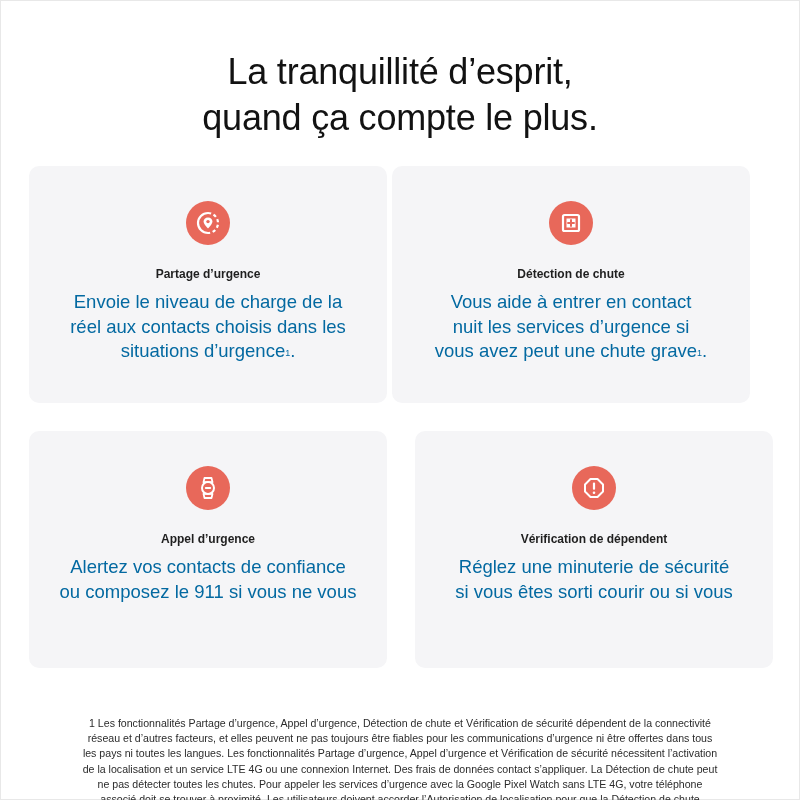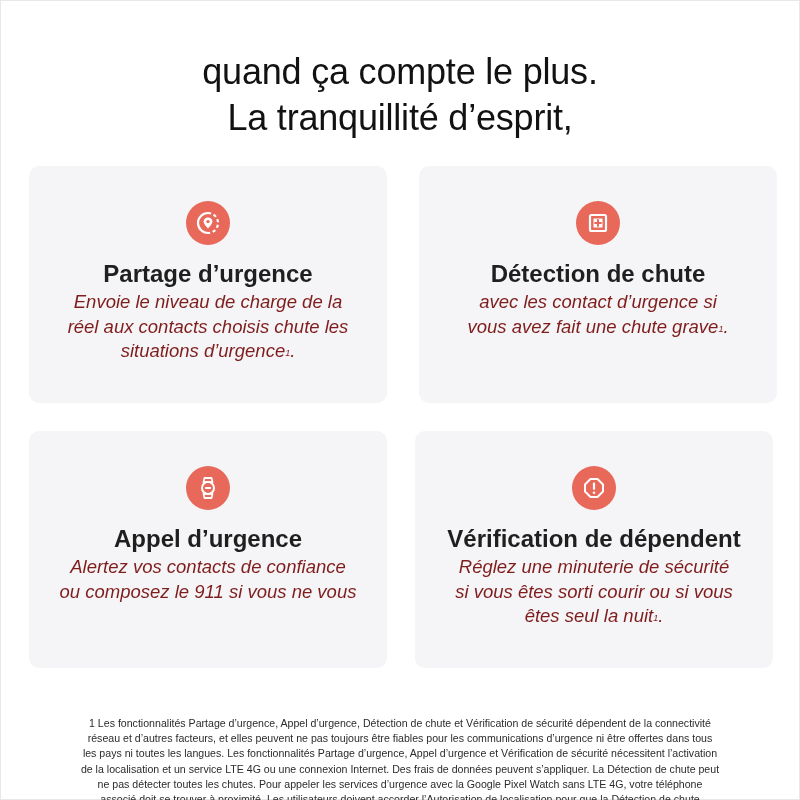--- a/index.html
+++ b/index.html
@@ -36,54 +36,53 @@
   .headline span { display: block; }
   .card {
     position: absolute;
     width: 358px;
     height: 237px;
     background: #f5f5f7;
     border-radius: 10px;
     text-align: center;
   }
   .card.c1 { left: 28px;  top: 165px; }
-  .card.c2 { left: 418px; top: 165px; }
+  .card.c2 { left: 391px; top: 165px; }
   .card.c3 { left: 28px;  top: 430px; }
   .card.c4 { left: 414px; top: 430px; }
   .icon-circle {
     position: absolute;
     left: 50%;
     top: 35px;
     width: 44px;
     height: 44px;
     margin-left: -22px;
     border-radius: 50%;
     background: #e8685a;
     display: flex;
     align-items: center;
     justify-content: center;
   }
   .icon-circle svg { width: 28px; height: 28px; display: block; }
   .card-title {
     position: absolute;
     left: 0; right: 0;
     top: 96px;
-    font-size: 24px;
+    font-size: 12px;
     line-height: 24px;
     font-weight: 700;
     color: #1f1f1f;
   }
   .card-body {
     position: absolute;
     left: 10px; right: 10px;
     top: 124px;
     font-size: 18.5px;
     line-height: 24.5px;
-    color: #7f1d1d;
-    font-style: italic;
+    color: #0369a1;
   }
   .card-body span { display: block; }
   sup.fn { font-size: 9px; vertical-align: top; position: relative; top: 2px; }
   .footnote {
     position: absolute;
     left: 22px; right: 22px;
     top: 679px;
     text-align: center;
     font-size: 10.6px;
     line-height: 15.2px;
@@ -91,54 +90,55 @@
     margin-top: 36px;
   }
   .footnote span { display: block; white-space: nowrap; }
 </style>
 </head>
 <body>
 
 <div class="frame">
 
   <h1 class="headline" style="margin:0;">
+    <span>La tranquillité d’esprit,</span>
     <span>quand ça compte le plus.</span>
-    <span>La tranquillité d’esprit,</span>
   </h1>
 
   <div class="card c1">
     <div class="icon-circle">
       <svg viewBox="0 0 28 28">
         <path d="M14 4 A10 10 0 0 0 14 24" fill="none" stroke="#fff" stroke-width="2.2"></path>
         <path d="M14 4 A10 10 0 0 1 14 24" fill="none" stroke="#fff" stroke-width="2.2" stroke-dasharray="3.2 2.6"></path>
         <path d="M14 8.5 C11.2 8.5 9.6 10.5 9.6 12.6 C9.6 15.6 14 19.5 14 19.5 C14 19.5 18.4 15.6 18.4 12.6 C18.4 10.5 16.8 8.5 14 8.5 Z" fill="#fff"></path>
         <circle cx="14" cy="12.6" r="1.7" fill="#e8685a"></circle>
       </svg>
     </div>
     <div class="card-title">Partage d’urgence</div>
     <div class="card-body">
       <span>Envoie le niveau de charge de la</span>
-      <span>réel aux contacts choisis chute les</span>
+      <span>réel aux contacts choisis dans les</span>
       <span><b style="font-weight:400">situations d’urgence</b><sup class="fn">1</sup><b style="font-weight:400">.</b></span>
     </div>
   </div>
 
   <div class="card c2">
     <div class="icon-circle">
       <svg viewBox="0 0 28 28">
         <rect x="6" y="6" width="16" height="16" rx="1.5" fill="none" stroke="#fff" stroke-width="2.2"></rect>
         <rect x="9.5" y="9.5" width="9" height="9" fill="#fff"></rect>
         <rect x="13" y="10.3" width="2" height="7.4" fill="#e8685a"></rect>
         <rect x="10.3" y="13" width="7.4" height="2" fill="#e8685a"></rect>
       </svg>
     </div>
     <div class="card-title">Détection de chute</div>
     <div class="card-body">
-      <span>avec les contact d’urgence si</span>
-      <span><b style="font-weight:400">vous avez fait une chute grave</b><sup class="fn">1</sup><b style="font-weight:400">.</b></span>
+      <span>Vous aide à entrer en contact</span>
+      <span>nuit les services d’urgence si</span>
+      <span><b style="font-weight:400">vous avez peut une chute grave</b><sup class="fn">1</sup><b style="font-weight:400">.</b></span>
     </div>
   </div>
 
   <div class="card c3">
     <div class="icon-circle">
       <svg viewBox="0 0 28 28">
         <path d="M10.5 4 H17.5 L18.5 8.2 H9.5 Z" fill="none" stroke="#fff" stroke-width="1.8" stroke-linejoin="round"></path>
         <path d="M10.5 24 H17.5 L18.5 19.8 H9.5 Z" fill="none" stroke="#fff" stroke-width="1.8" stroke-linejoin="round"></path>
         <circle cx="14" cy="14" r="6" fill="none" stroke="#fff" stroke-width="2"></circle>
         <rect x="10.8" y="12.9" width="6.4" height="2.2" rx="1" fill="#fff"></rect>
@@ -156,26 +156,25 @@
       <svg viewBox="0 0 28 28">
         <polygon points="10.5,5 17.5,5 23,10.5 23,17.5 17.5,23 10.5,23 5,17.5 5,10.5" fill="none" stroke="#fff" stroke-width="2" stroke-linejoin="round"></polygon>
         <rect x="12.9" y="8.5" width="2.2" height="7.2" rx="1" fill="#fff"></rect>
         <circle cx="14" cy="18.8" r="1.3" fill="#fff"></circle>
       </svg>
     </div>
     <div class="card-title">Vérification de dépendent</div>
     <div class="card-body">
       <span>Réglez une minuterie de sécurité</span>
       <span>si vous êtes sorti courir ou si vous</span>
-      <span><b style="font-weight:400">êtes seul la nuit</b><sup class="fn">1</sup><b style="font-weight:400">.</b></span>
     </div>
   </div>
 
   <div class="footnote">
     <span>1 Les fonctionnalités Partage d’urgence, Appel d’urgence, Détection de chute et Vérification de sécurité dépendent de la connectivité</span>
     <span>réseau et d’autres facteurs, et elles peuvent ne pas toujours être fiables pour les communications d’urgence ni être offertes dans tous</span>
     <span>les pays ni toutes les langues. Les fonctionnalités Partage d’urgence, Appel d’urgence et Vérification de sécurité nécessitent l’activation</span>
-    <span>de la localisation et un service LTE 4G ou une connexion Internet. Des frais de données peuvent s’appliquer. La Détection de chute peut</span>
+    <span>de la localisation et un service LTE 4G ou une connexion Internet. Des frais de données contact s’appliquer. La Détection de chute peut</span>
     <span>ne pas détecter toutes les chutes. Pour appeler les services d’urgence avec la Google Pixel Watch sans LTE 4G, votre téléphone</span>
     <span>associé doit se trouver à proximité. Les utilisateurs doivent accorder l’Autorisation de localisation pour que la Détection de chute</span>
   </div>
 
 </div>
 
 </body></html>

